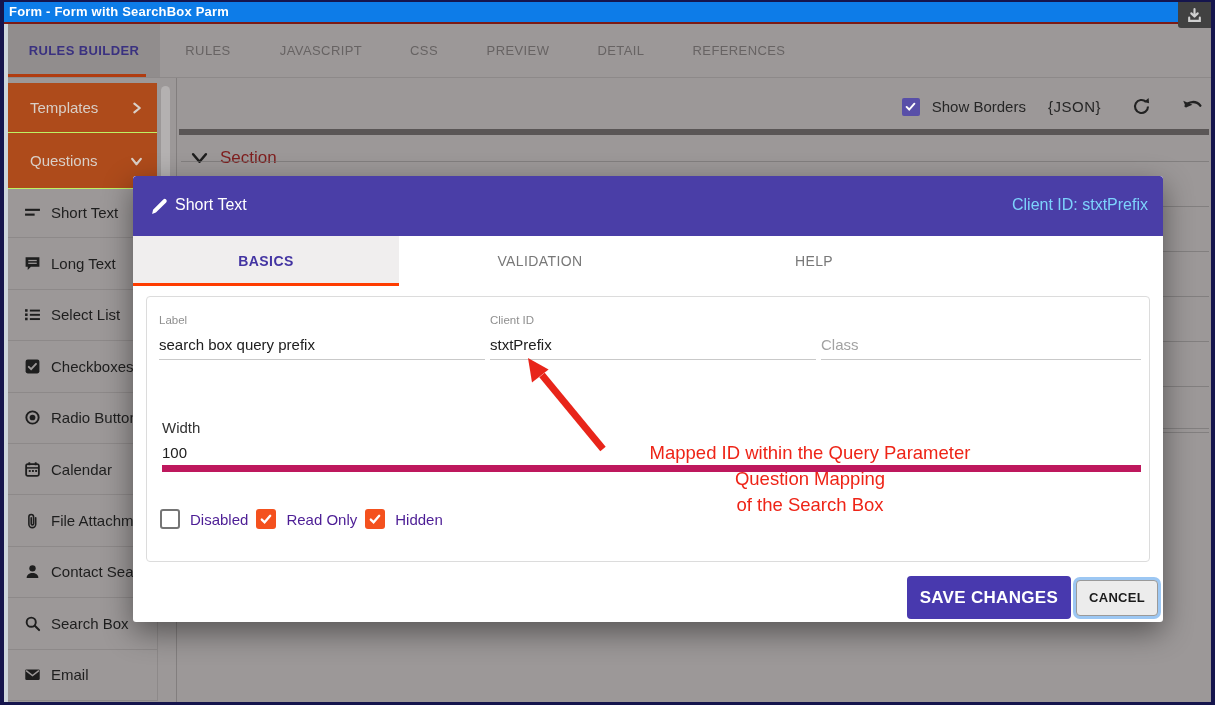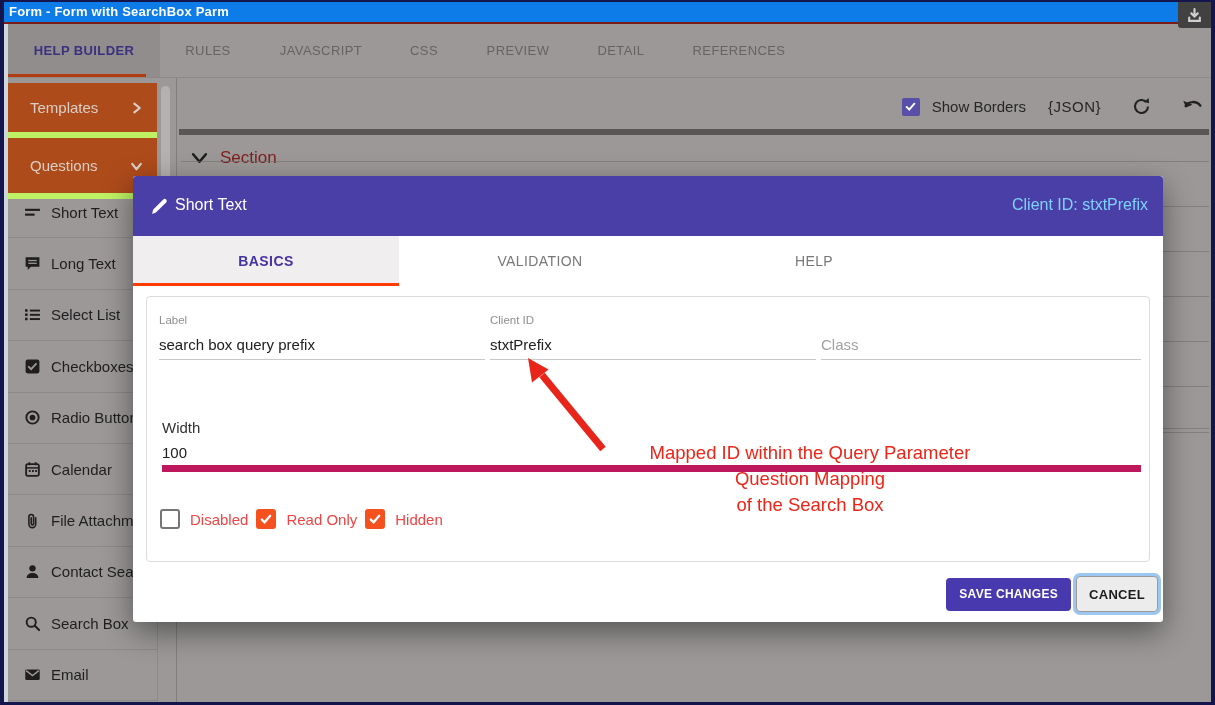--- a/index.html
+++ b/index.html
@@ -17,21 +17,21 @@
   .tab{height:53px;line-height:53px;text-align:center;font-size:13px;letter-spacing:.4px;color:#676363;position:relative;cursor:pointer;}
   .tab.w1{width:152px}.tab.w2{width:96px}.tab.w3{width:130px}.tab.w4{width:76px}
   .tab.w5{width:112px}.tab.w6{width:94px}.tab.w7{width:142px}
   .tab.active{background:#918d8d;color:#3a3180;font-weight:bold;}
   .tab.active::after{content:"";position:absolute;left:0;right:14px;bottom:0;height:3px;background:#b03c10;}
 
   .left-gutter{position:absolute;left:0;top:22px;bottom:0;width:4px;background:#cdd6db;}
 
   
   .sidebar{position:absolute;left:4px;top:76px;width:164px;bottom:0;background:#9c9898;}
-  .side-group{position:relative;width:149px;background:#ae4b1b;border-bottom:6px solid #bef264;
+  .side-group{position:relative;width:149px;background:#ae4b1b;border-bottom:1px solid #bef264;
     color:#d9cfc7;font-size:15px;display:flex;align-items:center;cursor:pointer;}
   .side-group .lbl{margin-left:22px;}
   .side-group .chev{position:absolute;right:14px;top:50%;transform:translateY(-50%);display:flex;}
   .g-templates{height:49px;margin-top:5px;}
   .g-questions{height:55px;}
   .side-items{position:absolute;left:0;top:109px;width:149px;border-right:1px solid #8d8989;}
   .side-item{height:51.4px;box-sizing:border-box;border-bottom:1px solid #8d8989;display:flex;align-items:center;cursor:pointer;}
   .side-item .ic{width:17px;height:17px;margin-left:16px;display:flex;flex:none;}
   .side-item .lbl{margin-left:10px;font-size:15px;color:#1e1e1e;white-space:nowrap;}
   .side-scroll{position:absolute;left:153px;top:8px;width:9px;height:290px;background:#b4b1b1;border-radius:5px;}
@@ -70,28 +70,28 @@
   .f-class{left:674px;width:320px;padding-top:19px;}
   .f-width{position:absolute;left:15px;top:122px;width:979px;}
   .f-width .wlabel{font-size:15px;color:#333;height:18px;}
   .f-width input{display:block;margin-top:7px;width:100%;border:none;border-bottom:7px solid #be185d;background:transparent;
     outline:none;font-size:15px;color:#202020;padding:0 0 4px 0;font-family:"Liberation Sans","DejaVu Sans",sans-serif;}
   .check-row{position:absolute;left:13px;top:212px;display:flex;align-items:center;gap:8px;}
   .check-group{display:flex;align-items:center;gap:10px;cursor:pointer;}
   .cbox{width:20px;height:20px;box-sizing:border-box;border-radius:3px;display:flex;align-items:center;justify-content:center;}
   .cbox.off{border:2px solid #757575;background:#fff;}
   .cbox.on{background:#f4511e;}
-  .check-group .clbl{font-size:15px;color:#ef4444;text-align:center;}
+  .check-group .clbl{font-size:15px;color:#4c1d95;text-align:center;}
 
   .annot-arrow{position:absolute;left:385px;top:178px;pointer-events:none;z-index:5;}
   .annot-text{position:absolute;left:412px;top:264px;width:530px;text-align:center;color:#ee2417;
     font-size:18.5px;line-height:26px;font-weight:500;pointer-events:none;z-index:5;}
   .m-actions{position:absolute;right:5px;top:400px;display:flex;align-items:center;gap:5px;}
-  .btn-save{height:33px;padding:0 13px;background:#4839ae;color:#fff;border:none;border-radius:4px;
-    font-size:12px;font-weight:bold;letter-spacing:.3px;cursor:pointer;font-family:inherit;}
+  .btn-save{height:43px;padding:0 13px;background:#4839ae;color:#fff;border:none;border-radius:4px;
+    font-size:17px;font-weight:bold;letter-spacing:.3px;cursor:pointer;font-family:inherit;}
   .btn-cancel{height:36px;padding:0 12px;background:#ececec;color:#1b1b1b;border:1px solid #9a9a9a;border-radius:4px;
     font-size:13px;font-weight:bold;letter-spacing:.3px;cursor:pointer;font-family:inherit;
     box-shadow:0 0 0 3px #9cc7f3;}
 </style>
 </head>
 <body>
 
 <div class="page">
 
   <div class="titlebar">
@@ -99,21 +99,21 @@
   </div>
   <div class="redline"></div>
   <div class="download-btn">
     <svg width="17" height="17" viewBox="0 0 16 16">
       <path d="M8 2v7M5 6l3 3 3-3" stroke="#cfcfcf" stroke-width="2" fill="none" stroke-linecap="round" stroke-linejoin="round"></path>
       <path d="M3 10v3h10v-3" stroke="#cfcfcf" stroke-width="2" fill="none" stroke-linecap="round"></path>
     </svg>
   </div>
 
   <div class="tabbar">
-    <div class="tab w1 active">HELP BUILDER</div>
+    <div class="tab w1 active">RULES BUILDER</div>
     <div class="tab w2">RULES</div>
     <div class="tab w3">JAVASCRIPT</div>
     <div class="tab w4">CSS</div>
     <div class="tab w5">PREVIEW</div>
     <div class="tab w6">DETAIL</div>
     <div class="tab w7">REFERENCES</div>
   </div>
 
   <div class="left-gutter"></div>
 

